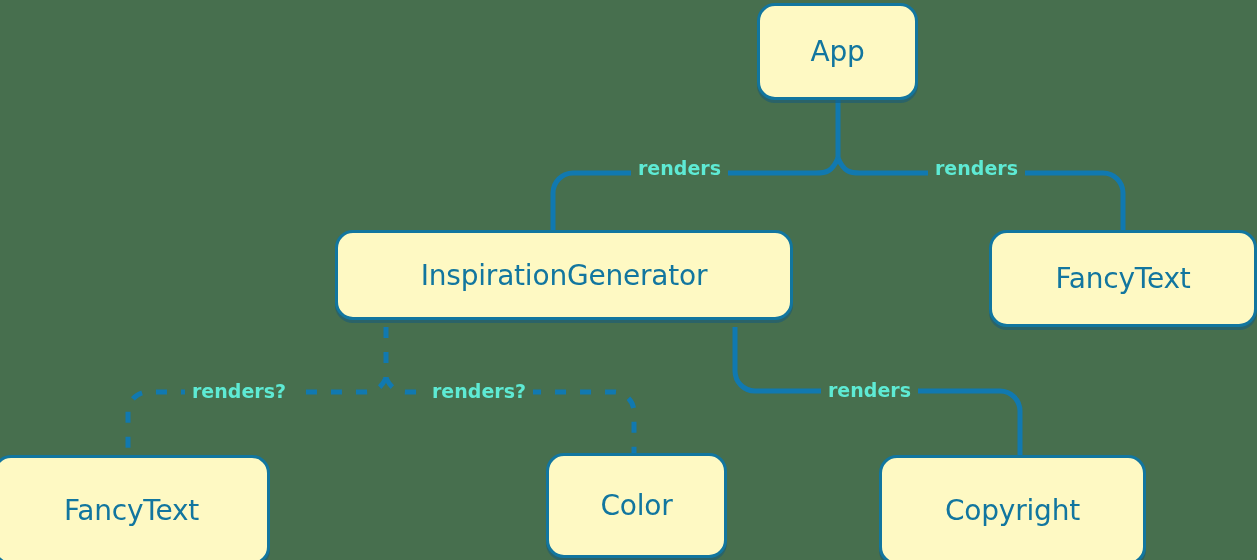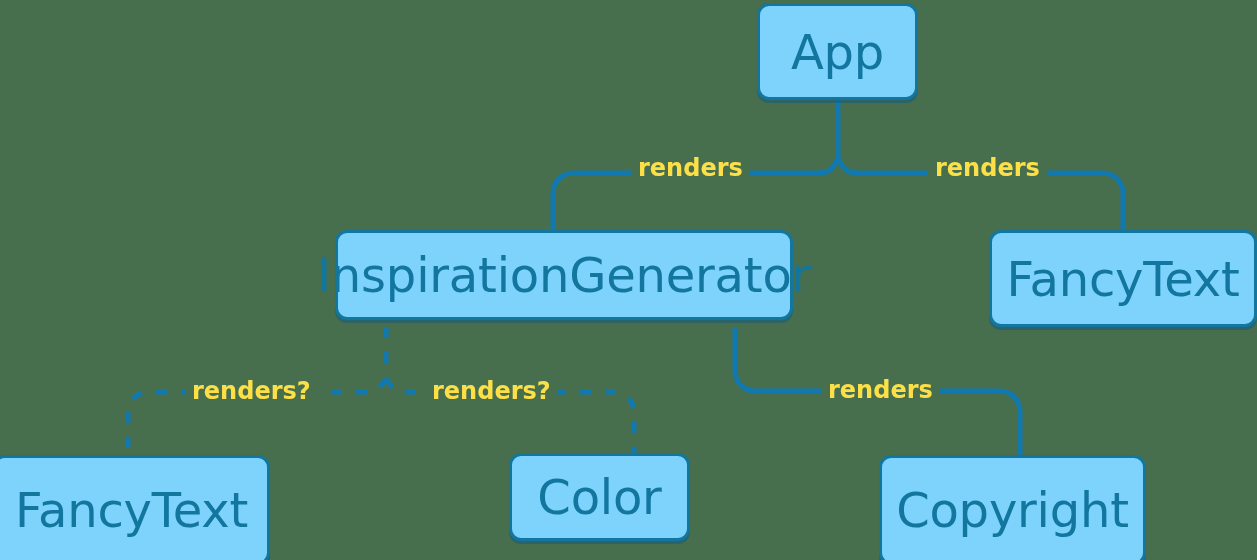--- a/index.html
+++ b/index.html
@@ -17,38 +17,38 @@
   }
   #edges {
     position: absolute;
     left: 0;
     top: 0;
     width: 1257px;
     height: 560px;
   }
   .node {
     position: absolute;
-    background: #7dd3fc;
+    background: #fef9c3;
     border: 3px solid #12769f;
-    border-radius: 12px;
+    border-radius: 18px;
     box-sizing: border-box;
     display: flex;
     align-items: center;
     justify-content: center;
     color: #12769f;
-    font-size: 48px;
+    font-size: 28px;
     font-weight: 400;
     letter-spacing: -0.2px;
     box-shadow: 0 3px 0 0 rgba(20, 90, 125, 0.55);
     z-index: 2;
   }
   .edge-label {
     position: absolute;
-    color: #fde047;
-    font-size: 24px;
+    color: #5eead4;
+    font-size: 19px;
     font-weight: 700;
     background: #476f4e;
     padding: 0 7px;
     white-space: nowrap;
     z-index: 3;
     line-height: 28px;
   }
 </style>
 </head>
 <body>
@@ -83,21 +83,21 @@
   </div>
 
   <div class="node" style="left:989px; top:230px; width:268px; height:97px;">
     <span>FancyText</span>
   </div>
 
   <div class="node" style="left:-7px; top:455px; width:277px; height:110px;">
     <span>FancyText</span>
   </div>
 
-  <div class="node" style="left:509px; top:453px; width:181px; height:88px;">
+  <div class="node" style="left:546px; top:453px; width:181px; height:105px;">
     <span>Color</span>
   </div>
 
   <div class="node" style="left:879px; top:455px; width:267px; height:110px;">
     <span>Copyright</span>
   </div>
 
   <div class="edge-label" style="left:631px; top:154px;">renders</div>
 
   <div class="edge-label" style="left:928px; top:154px;">renders</div>

